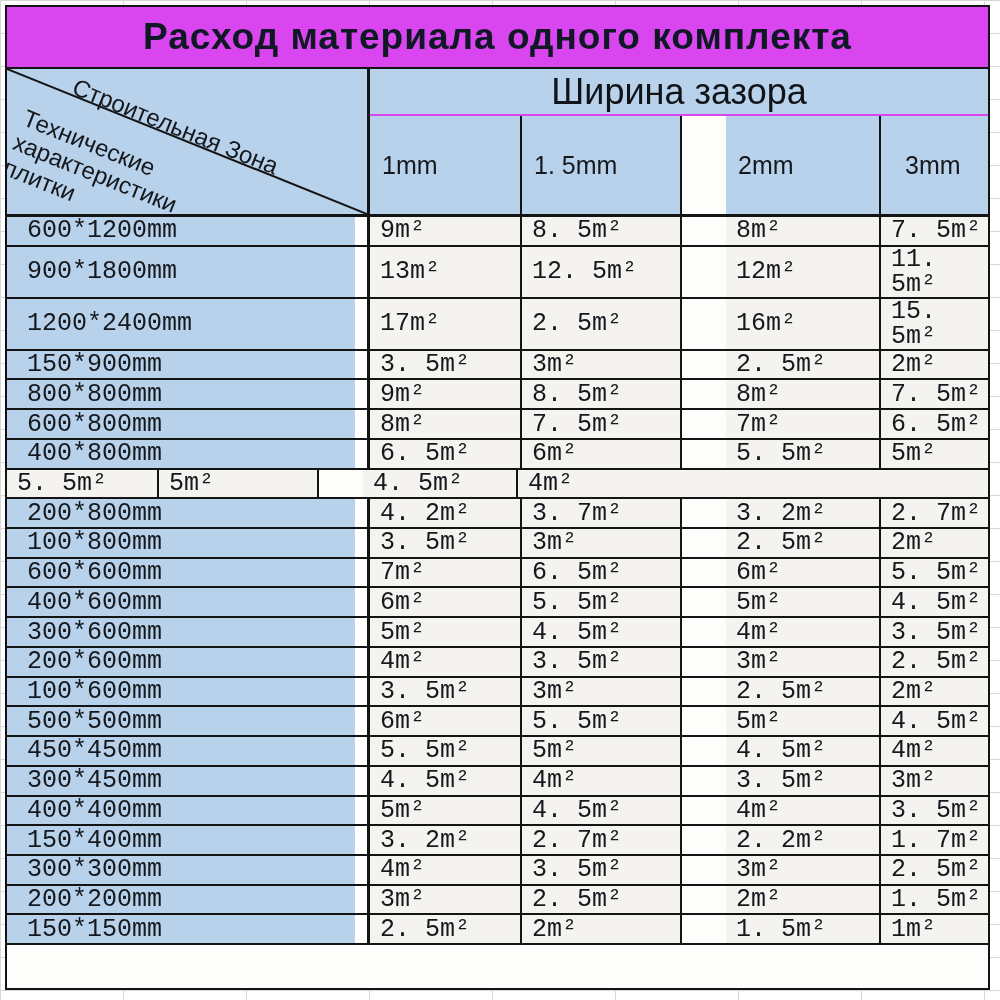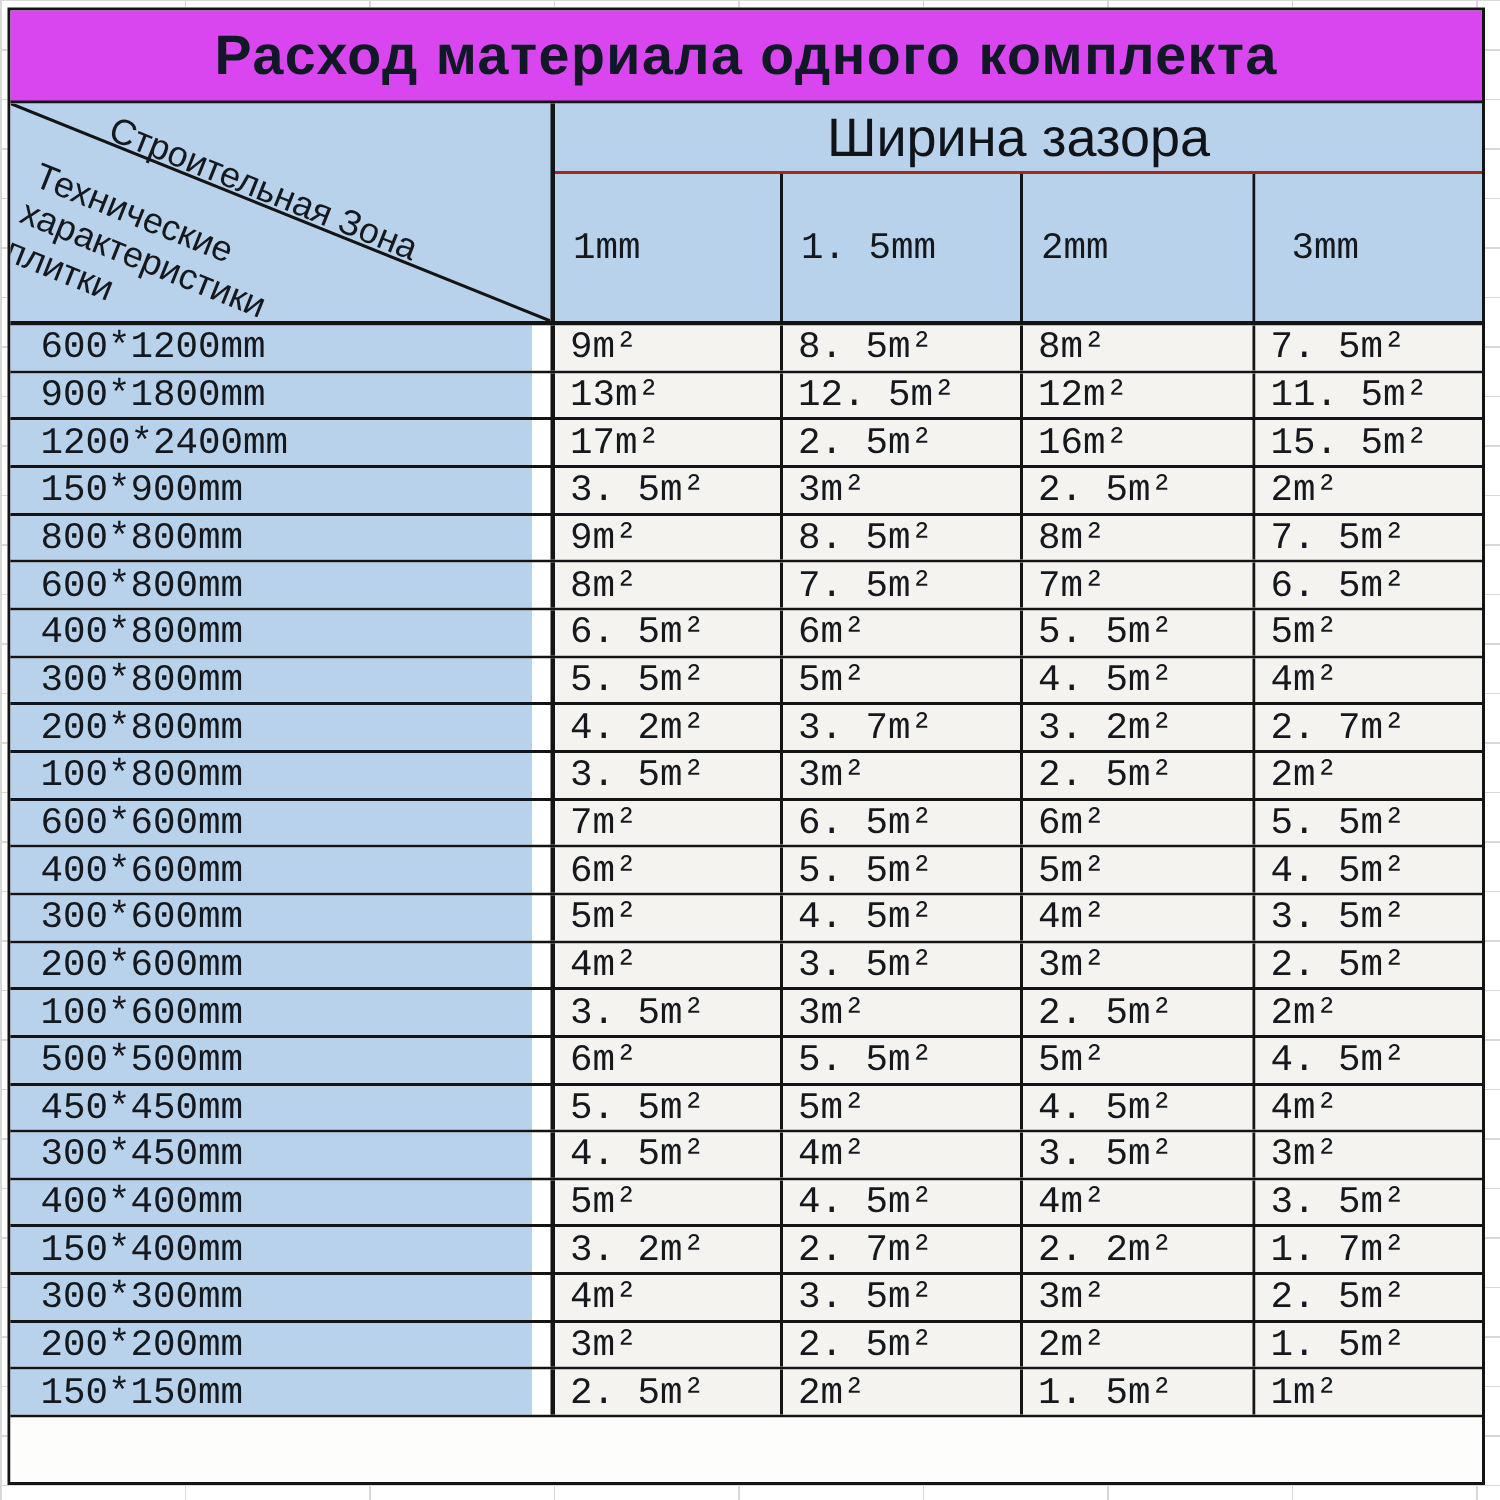--- a/index.html
+++ b/index.html
@@ -33,49 +33,49 @@
     position:absolute;left:72px;top:4px;transform:rotate(21.8deg);transform-origin:0 0;
     font-size:24px;color:#15181c;white-space:nowrap;
   }
   .corner-bottom{
     position:absolute;left:22px;top:36px;transform:rotate(21.8deg);transform-origin:0 0;
     font-size:24px;color:#15181c;line-height:1.1;white-space:pre-line;
   }
   .header-right{flex:1;display:flex;flex-direction:column;}
   .span-label{
     height:47px;flex:0 0 47px;box-sizing:border-box;background:#b9d2eb;
-    border-bottom:2px solid #b91c1c;display:flex;align-items:center;justify-content:center;
+    border-bottom:2px solid #d946ef;display:flex;align-items:center;justify-content:center;
     font-size:36px;color:#101418;
   }
   .col-heads{flex:1;display:flex;}
   .col-head{
     box-sizing:border-box;background:#b9d2eb;border-right:2px solid #141414;
     display:flex;align-items:center;padding-left:12px;
-    font-family:Liberation Mono, monospace;font-size:25px;color:#15181c;
+    font-family:Liberation Sans, sans-serif;font-size:25px;color:#15181c;
   }
   .col-heads > :last-child{border-right:none;padding-left:24px;}
   
   .rows{flex:0 0 728px;height:728px;display:flex;flex-direction:column;}
   .row{flex:1;display:flex;border-bottom:2px solid #141414;}
   .row-label{
     width:363px;flex:0 0 363px;box-sizing:border-box;border-right:3px solid #141414;
     background:linear-gradient(90deg,#b9d2eb calc(100% - 12px),#ffffff calc(100% - 12px));
     display:flex;align-items:center;padding-left:20px;
     font-family:"Liberation Mono",monospace;font-size:25px;color:#15181c;line-height:1;
   }
   .cell{
     box-sizing:border-box;border-right:2px solid #141414;background:#f4f3f0;
     display:flex;align-items:center;padding-left:10px;
     font-family:"Liberation Mono",monospace;font-size:25px;color:#15181c;line-height:1;
   }
   .row > :last-child{border-right:none;}
   
   .w1{width:152px;flex:0 0 152px;}
   .w2{width:160px;flex:0 0 160px;}
-  .w3{width:155px;flex:0 0 155px;}
+  .w3{width:155px;flex:0 0 155px;margin-left:44px;}
   .w4{flex:1;}
   
   .footer-row{flex:1;background:#fdfdfc;}
 </style>
 </head>
 <body>
 
 <div class="sheet">
 
   <div class="title-bar">Расход материала одного комплекта</div>
@@ -145,21 +145,20 @@
         <div class="cell w4">6. 5m²</div>
       </div>
       <div class="row">
         <div class="row-label">400*800mm</div>
         <div class="cell w1">6. 5m²</div>
         <div class="cell w2">6m²</div>
         <div class="cell w3">5. 5m²</div>
         <div class="cell w4">5m²</div>
       </div>
       <div class="row">
-        <div class="row-label">300*800mm</div>
         <div class="cell w1">5. 5m²</div>
         <div class="cell w2">5m²</div>
         <div class="cell w3">4. 5m²</div>
         <div class="cell w4">4m²</div>
       </div>
       <div class="row">
         <div class="row-label">200*800mm</div>
         <div class="cell w1">4. 2m²</div>
         <div class="cell w2">3. 7m²</div>
         <div class="cell w3">3. 2m²</div>

